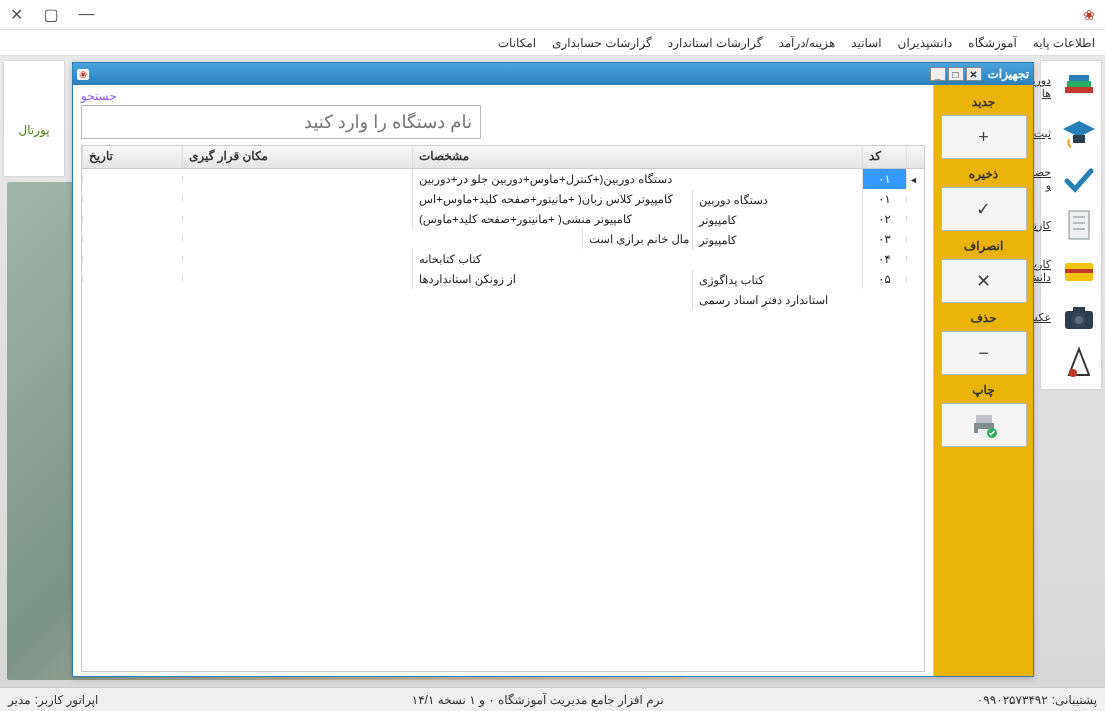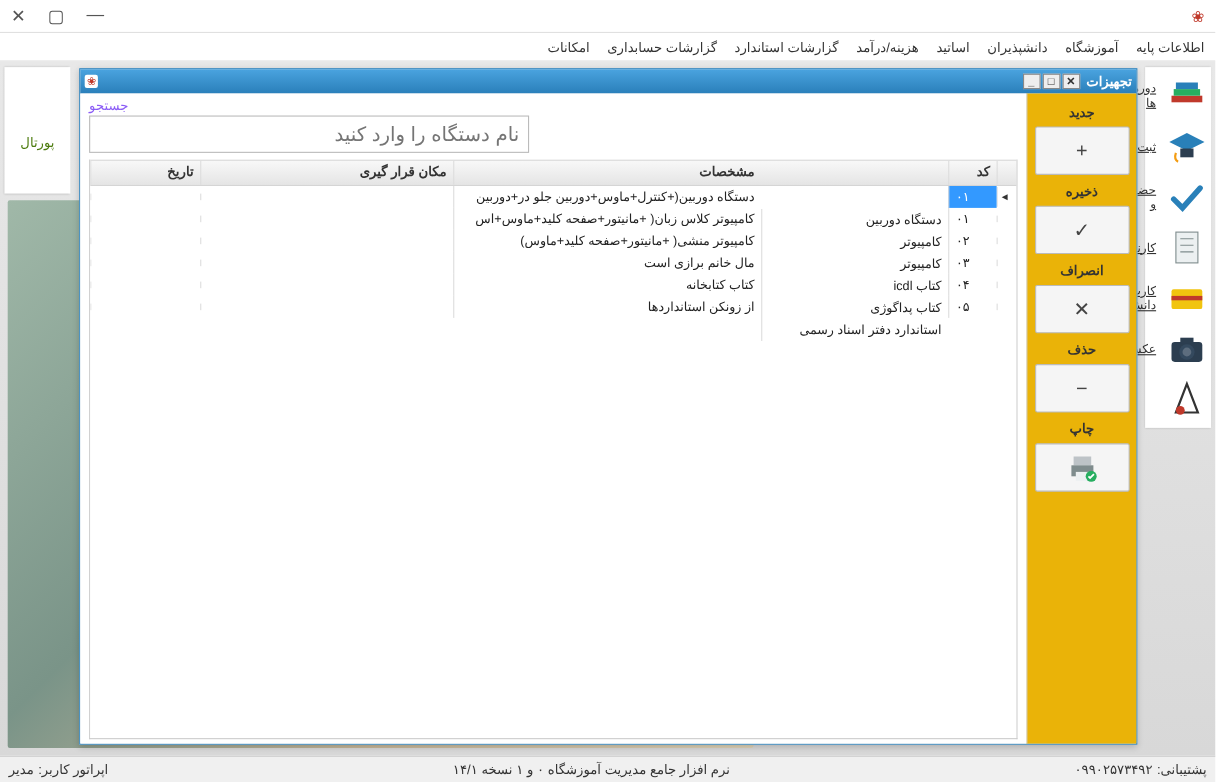--- a/index.html
+++ b/index.html
@@ -43,32 +43,32 @@
 
 
 .center { flex: 1; background: #fff; display: flex; flex-direction: column; padding: 4px 8px; }
 .search-row { display: flex; flex-direction: column; align-items: flex-end; gap: 2px; margin-bottom: 6px; }
 .search-row label { font-size: 12px; color: #8b5cf6; }
 .search-row input { width: 400px; height: 34px; border: 1px solid #bbb; font-size: 18px; color: #999; padding: 0 8px; text-align: right; direction: rtl; }
 
 
 .grid { border: 1px solid #ccc; border-top: none; flex: 1; overflow: hidden; display: flex; flex-direction: column; }
 .grid-head { display: flex; background: linear-gradient(#f8f8f8,#e5e5e5); border-top: 1px solid #ccc; border-bottom: 1px solid #ccc; font-size: 12px; font-weight: bold; color: #333; height: 24px; }
-.grid-head div, .grid-row div { padding: 3px 6px; border-left: 1px solid #ddd; text-align: right; white-space: nowrap; overflow: hidden; }
+.grid-head div, .grid-row div { padding: 3px 6px; border-left: 1px solid #ddd; text-align: left; white-space: nowrap; overflow: hidden; }
 .col-marker { width: 18px; flex: none; }
 .col-code { width: 44px; flex: none; text-align: center; }
 .col-name { width: 170px; flex: none; margin-top: 41px; }
 .col-spec { width: 280px; flex: none; }
 .col-loc { flex: 1; }
 .col-date { width: 100px; flex: none; }
 .grid-body { flex: 1; overflow-y: auto; background: #fff; }
 .grid-row { display: flex; height: 20px; font-size: 11.5px; color: #222; align-items: center; }
 .grid-row.sel .col-marker::before { content: "◄"; font-size: 9px; color: #333; }
 .grid-row.sel .col-code { background: #3399ff; color: #fff; }
-.grid-row .col-code { text-align: left; }
+.grid-row .col-code { text-align: center; }
 
 
 .statusbar { height: 24px; background: #f0f0f0; border-top: 1px solid #ccc; display: flex; align-items: center; justify-content: space-between; padding: 0 8px; font-size: 12px; color: #333; direction: rtl; }
 .statusbar .seg { display: flex; gap: 4px; }
 
 
 .sv { width: 40px; height: 36px; }
 </style>
 </head>
 <body>
@@ -243,21 +243,20 @@
                 <div class="col-marker"></div>
                 <div class="col-code">۰۲</div>
                 <div class="col-name">کامپیوتر</div>
                 <div class="col-spec">کامپیوتر منشی( +مانیتور+صفحه کلید+ماوس)</div>
                 <div class="col-loc"></div>
                 <div class="col-date"></div>
               </div>
               <div class="grid-row">
                 <div class="col-marker"></div>
                 <div class="col-code">۰۳</div>
-                <div class="col-name">کتاب icdl</div>
                 <div class="col-spec">مال خانم برازی است</div>
                 <div class="col-loc"></div>
                 <div class="col-date"></div>
               </div>
               <div class="grid-row">
                 <div class="col-marker"></div>
                 <div class="col-code">۰۴</div>
                 <div class="col-name">کتاب پداگوژی</div>
                 <div class="col-spec">کتاب کتابخانه</div>
                 <div class="col-loc"></div>

